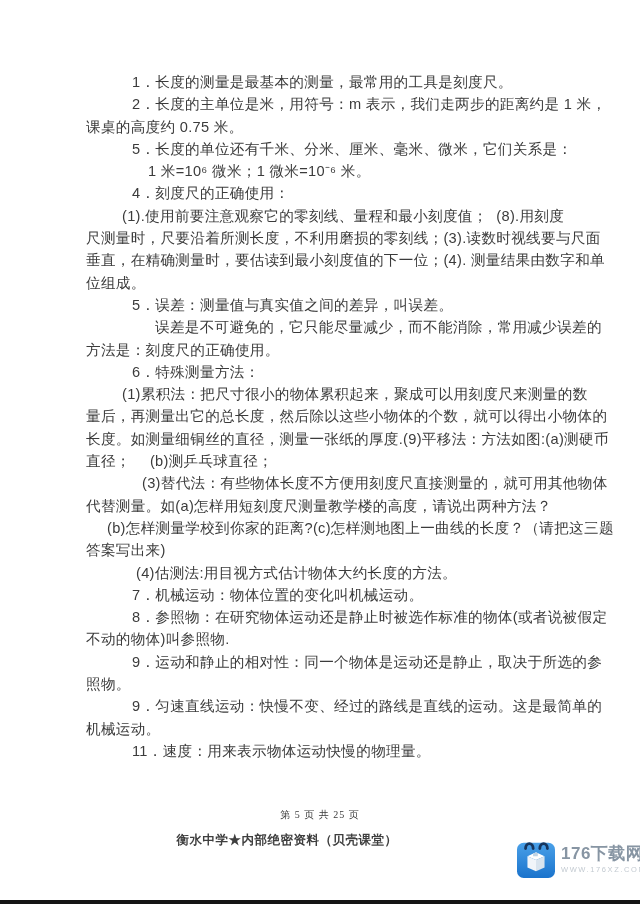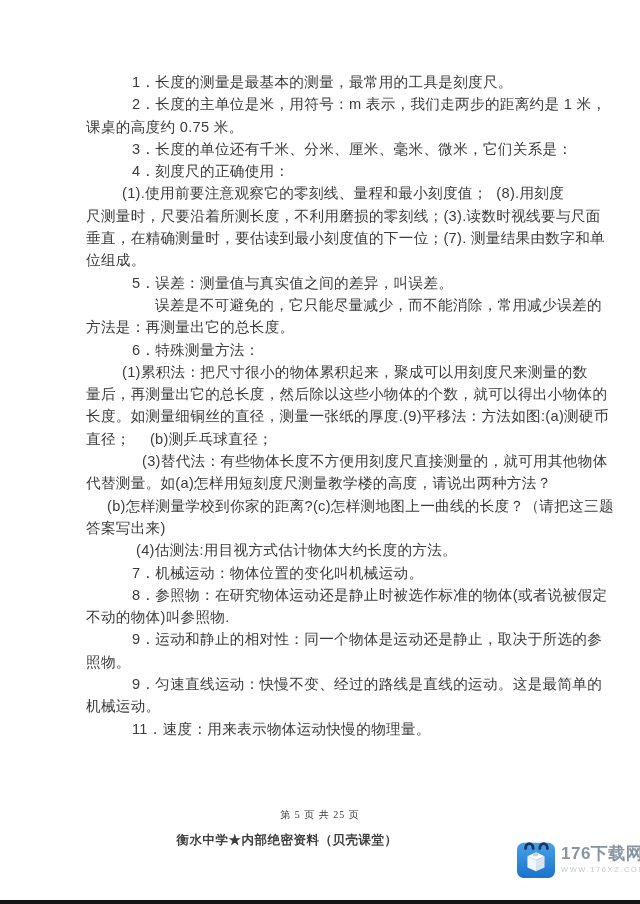--- a/index.html
+++ b/index.html
@@ -48,29 +48,30 @@
 </style>
 </head>
 <body>
 
 <div class="page">
 
   <div class="content">
     <div class="ln iNum">1．长度的测量是最基本的测量，最常用的工具是刻度尺。</div>
     <div class="ln iNum">2．长度的主单位是米，用符号：m 表示，我们走两步的距离约是 1 米，</div>
     <div class="ln i0">课桌的高度约 0.75 米。</div>
-    <div class="ln iNum">3．长度的单位还有千米、分米、厘米、毫米、微米，它们关系是：</div>
+    <div class="ln iNum">5．长度的单位还有千米、分米、厘米、毫米、微米，它们关系是：</div>
+    <div class="ln iFor">1 米=10⁶ 微米；1 微米=10⁻⁶ 米。</div>
     <div class="ln iNum">4．刻度尺的正确使用：</div>
     <div class="ln iP1">(1).使用前要注意观察它的零刻线、量程和最小刻度值；  (8).用刻度</div>
     <div class="ln i0">尺测量时，尺要沿着所测长度，不利用磨损的零刻线；(3).读数时视线要与尺面</div>
-    <div class="ln i0">垂直，在精确测量时，要估读到最小刻度值的下一位；(7). 测量结果由数字和单</div>
+    <div class="ln i0">垂直，在精确测量时，要估读到最小刻度值的下一位；(4). 测量结果由数字和单</div>
     <div class="ln i0">位组成。</div>
     <div class="ln iNum">5．误差：测量值与真实值之间的差异，叫误差。</div>
     <div class="ln iErr">误差是不可避免的，它只能尽量减少，而不能消除，常用减少误差的</div>
-    <div class="ln i0">方法是：再测量出它的总长度。</div>
+    <div class="ln i0">方法是：刻度尺的正确使用。</div>
     <div class="ln iNum">6．特殊测量方法：</div>
     <div class="ln iP1">(1)累积法：把尺寸很小的物体累积起来，聚成可以用刻度尺来测量的数</div>
     <div class="ln i0">量后，再测量出它的总长度，然后除以这些小物体的个数，就可以得出小物体的</div>
     <div class="ln i0">长度。如测量细铜丝的直径，测量一张纸的厚度.(9)平移法：方法如图:(a)测硬币</div>
     <div class="ln i0">直径；　 (b)测乒乓球直径；</div>
     <div class="ln iP3">(3)替代法：有些物体长度不方便用刻度尺直接测量的，就可用其他物体</div>
     <div class="ln i0">代替测量。如(a)怎样用短刻度尺测量教学楼的高度，请说出两种方法？</div>
     <div class="ln iB">(b)怎样测量学校到你家的距离?(c)怎样测地图上一曲线的长度？（请把这三题</div>
     <div class="ln i0">答案写出来)</div>
     <div class="ln iEst">(4)估测法:用目视方式估计物体大约长度的方法。</div>

